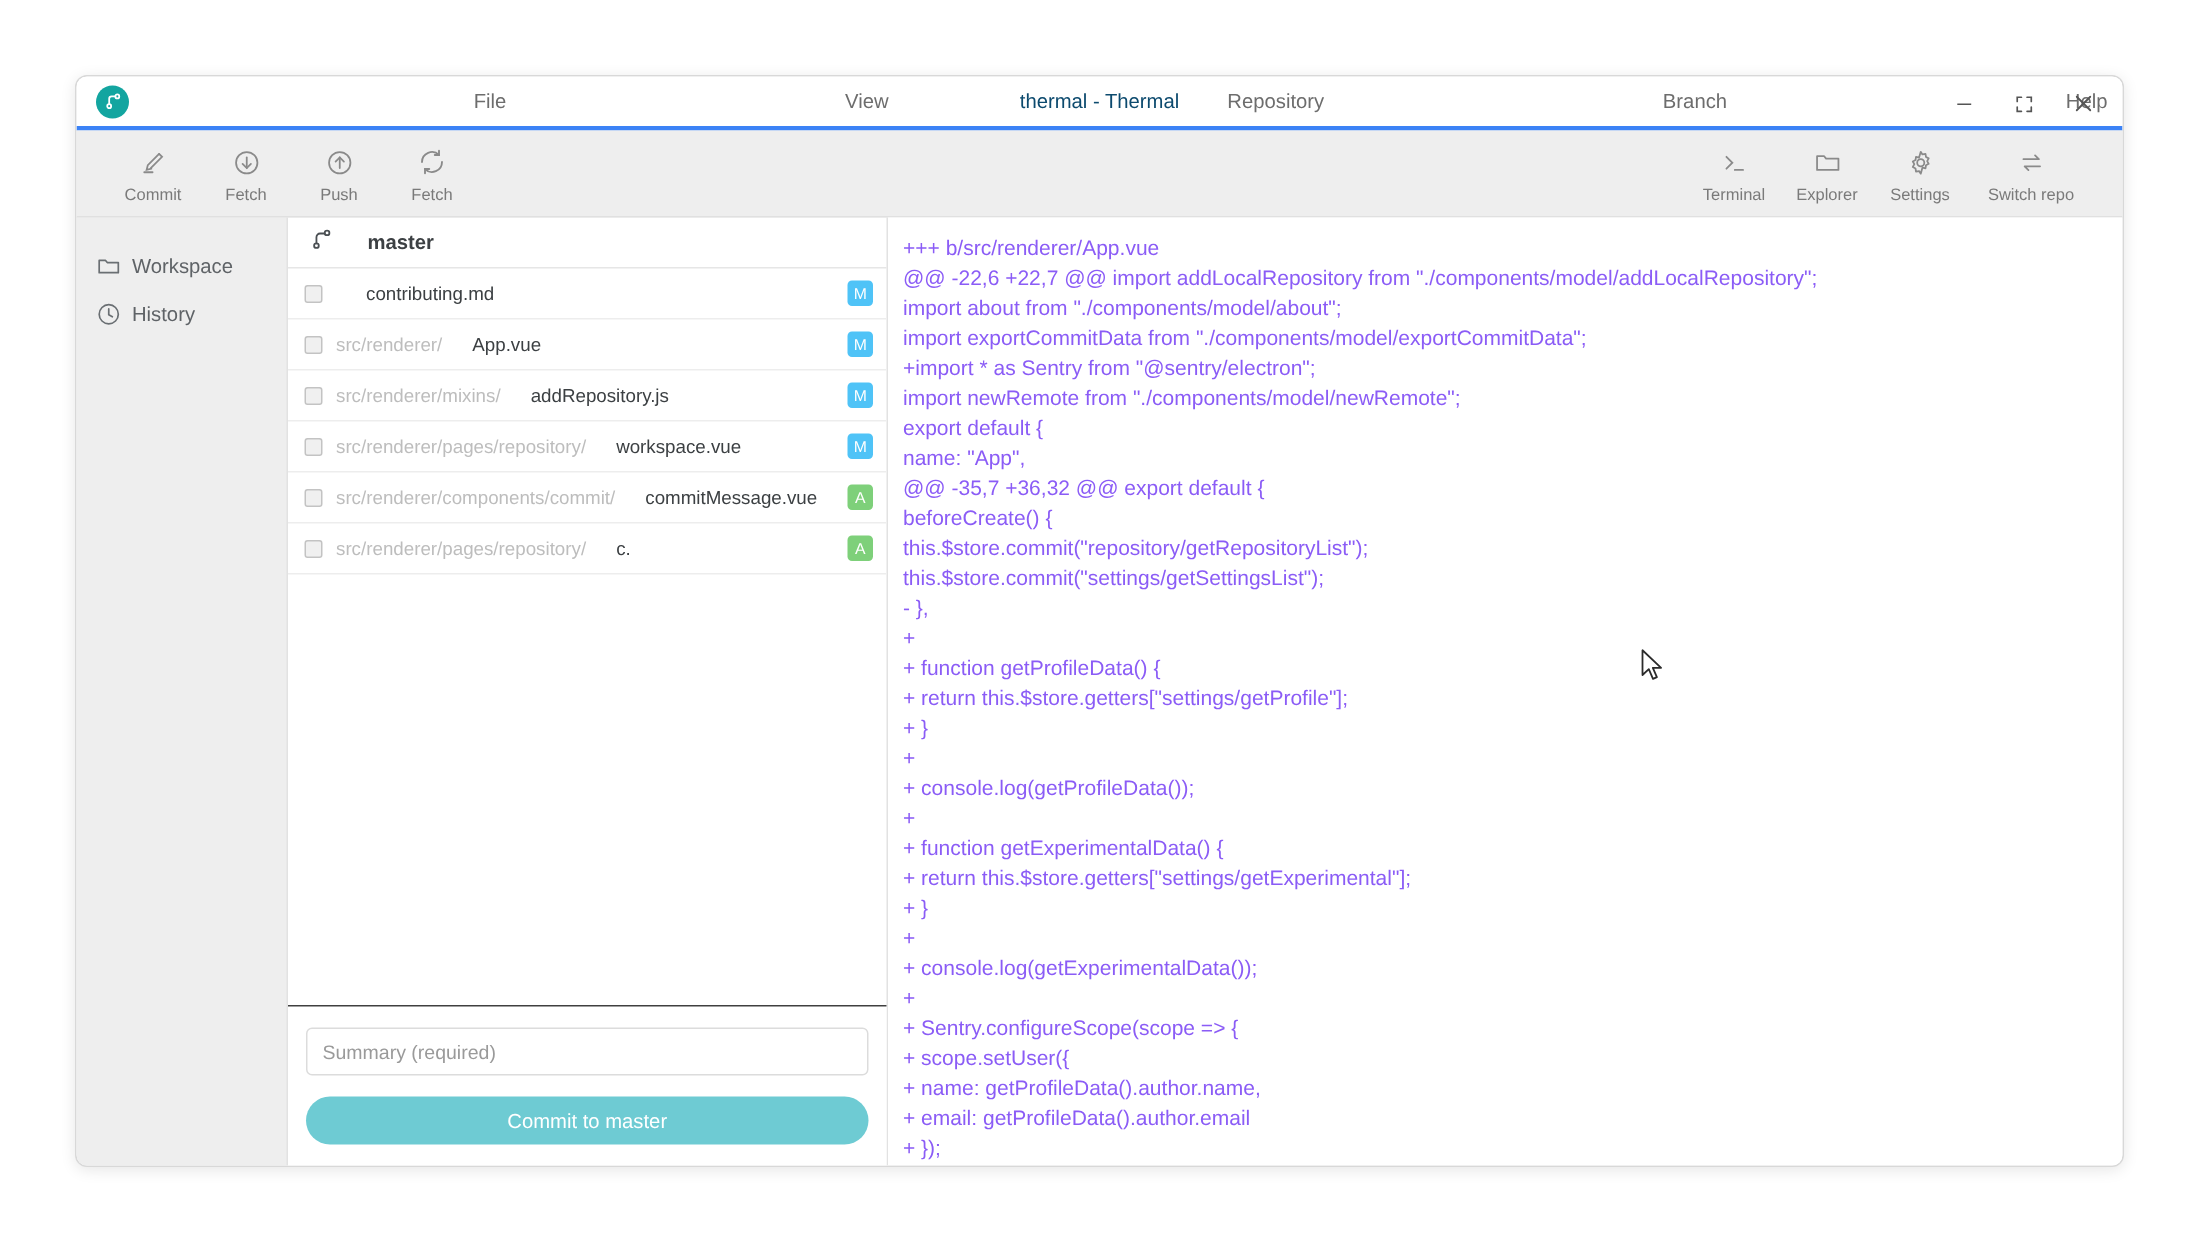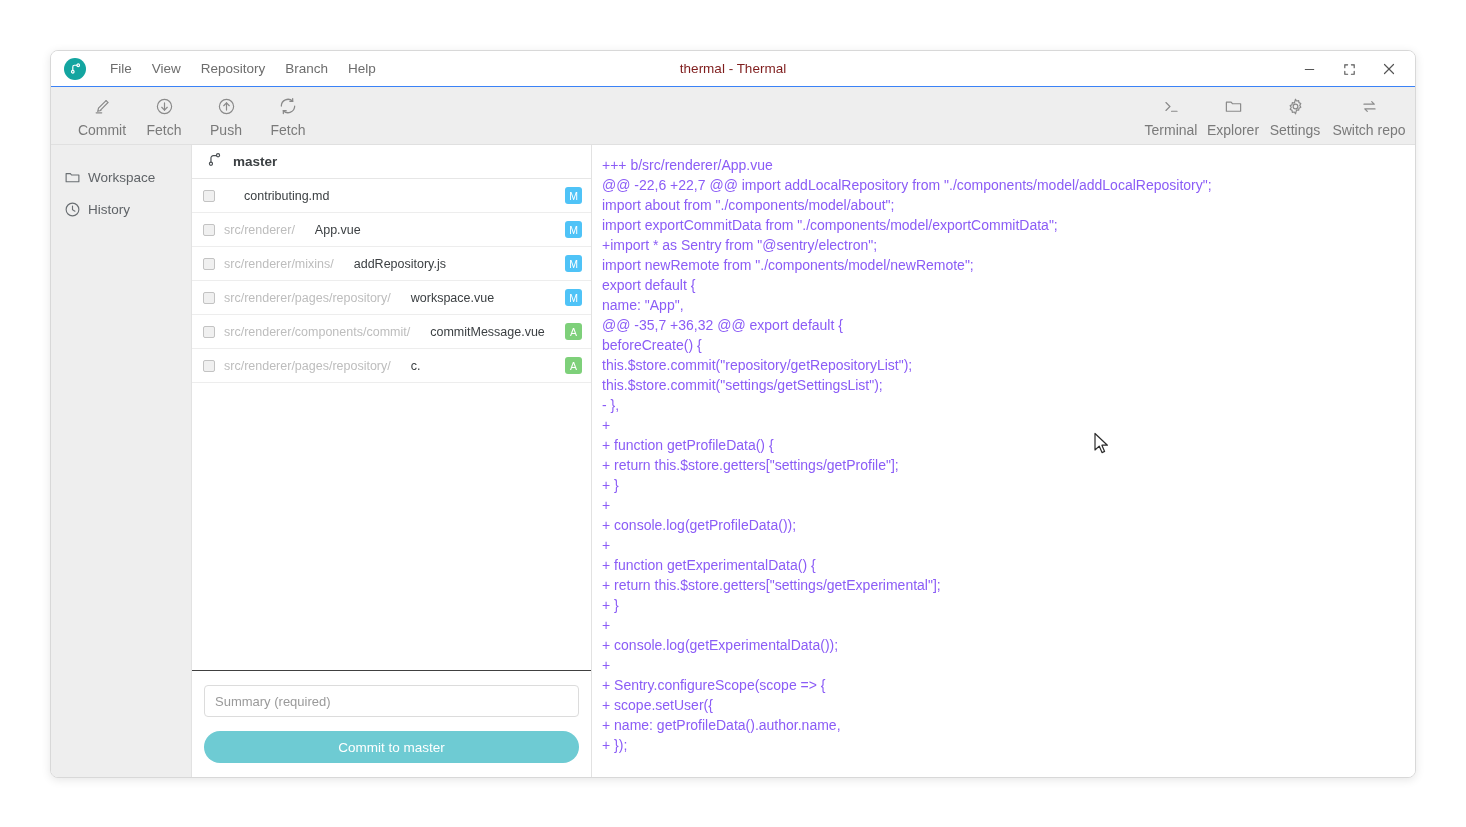--- a/index.html
+++ b/index.html
@@ -24,21 +24,22 @@
   }
 
   
   #menubar {
     height: 36px;
     background: #ffffff;
     display: flex;
     align-items: center;
     position: relative;
     flex: 0 0 36px;
-    border-bottom: 1px solid #3b82f6;
+    border-bottom: 3px solid #3b82f6;
+    justify-content: space-between;
   }
   #app-logo {
     width: 22px; height: 22px;
     border-radius: 50%;
     background: #13a5a0;
     margin-left: 13px; margin-right: 14px;
     display: flex; align-items: center; justify-content: center;
     flex: 0 0 auto;
   }
   .menu-item {
@@ -47,21 +48,21 @@
     padding: 0 10px;
     line-height: 36px;
     cursor: default;
     white-space: nowrap;
   }
   #window-title {
     position: absolute;
     left: 0; right: 0;
     text-align: center;
     font-size: 13.5px;
-    color: #7f1d1d;
+    color: #0c4a6e;
     pointer-events: none;
   }
   #window-controls {
     position: absolute;
     right: 6px; top: 0;
     height: 36px;
     display: flex;
     align-items: center;
   }
   .wc-btn {
@@ -75,31 +76,31 @@
     height: 58px;
     background: #eeeeee;
     border-bottom: 1px solid #e0e0e0;
     display: flex;
     align-items: center;
     flex: 0 0 58px;
     position: relative;
   }
   .tb-group { display: flex; align-items: flex-start; }
   .tb-left { margin-left: 20px; }
-  .tb-right { position: absolute; right: 3px; display: flex; }
+  .tb-right { position: absolute; right: 18px; display: flex; }
   .tb-btn {
     width: 62px;
     display: flex; flex-direction: column; align-items: center;
     cursor: default;
     padding-top: 2px;
   }
   .tb-btn.wide { width: 86px; }
   .tb-ico { height: 22px; display: flex; align-items: center; justify-content: center; }
   .tb-label {
-    font-size: 14px; color: #7a7a7a; margin-top: 5px; white-space: nowrap;
+    font-size: 11px; color: #7a7a7a; margin-top: 5px; white-space: nowrap;
   }
 
   
   #body { flex: 1; display: flex; min-height: 0; }
 
   
   #sidebar {
     width: 141px;
     background: #eeeeee;
     border-right: 1px solid #e2e2e2;
@@ -124,21 +125,21 @@
     display: flex; flex-direction: column;
     min-height: 0;
   }
   #branch-header {
     height: 34px;
     display: flex; align-items: center;
     padding-left: 14px;
     border-bottom: 1px solid #e6e6e6;
     flex: 0 0 34px;
   }
-  #branch-name { font-size: 13.5px; font-weight: bold; color: #3c4043; margin-left: 10px; }
+  #branch-name { font-size: 13.5px; font-weight: bold; color: #3c4043; margin-left: 22px; }
   #file-list { flex: 1; overflow: hidden; min-height: 0; }
   .file-row {
     height: 34px;
     display: flex; align-items: center;
     border-bottom: 1px solid #ededed;
     padding: 0 9px 0 11px;
     cursor: default;
   }
   .file-cb {
     width: 12px; height: 12px;
@@ -444,20 +445,21 @@
         <div class="diff-line">+</div>
         <div class="diff-line">+ function getExperimentalData() {</div>
         <div class="diff-line">+ return this.$store.getters["settings/getExperimental"];</div>
         <div class="diff-line">+ }</div>
         <div class="diff-line">+</div>
         <div class="diff-line">+ console.log(getExperimentalData());</div>
         <div class="diff-line">+</div>
         <div class="diff-line">+ Sentry.configureScope(scope =&gt; {</div>
         <div class="diff-line">+ scope.setUser({</div>
         <div class="diff-line">+ name: getProfileData().author.name,</div>
+        <div class="diff-line">+ email: getProfileData().author.email</div>
         <div class="diff-line">+ });</div>
       </div>
   </div>
 </div>
 
 <svg id="mouse-cursor" width="18" height="24" viewBox="0 0 18 24">
   <path d="M2 1.5 L2 18 L6.2 14.1 L9 20.6 L11.6 19.4 L8.9 13.2 L14.4 13.2 Z" fill="#ffffff" stroke="#2b2b2b" stroke-width="1.2" stroke-linejoin="round"></path>
 </svg>
 
 </body></html>

